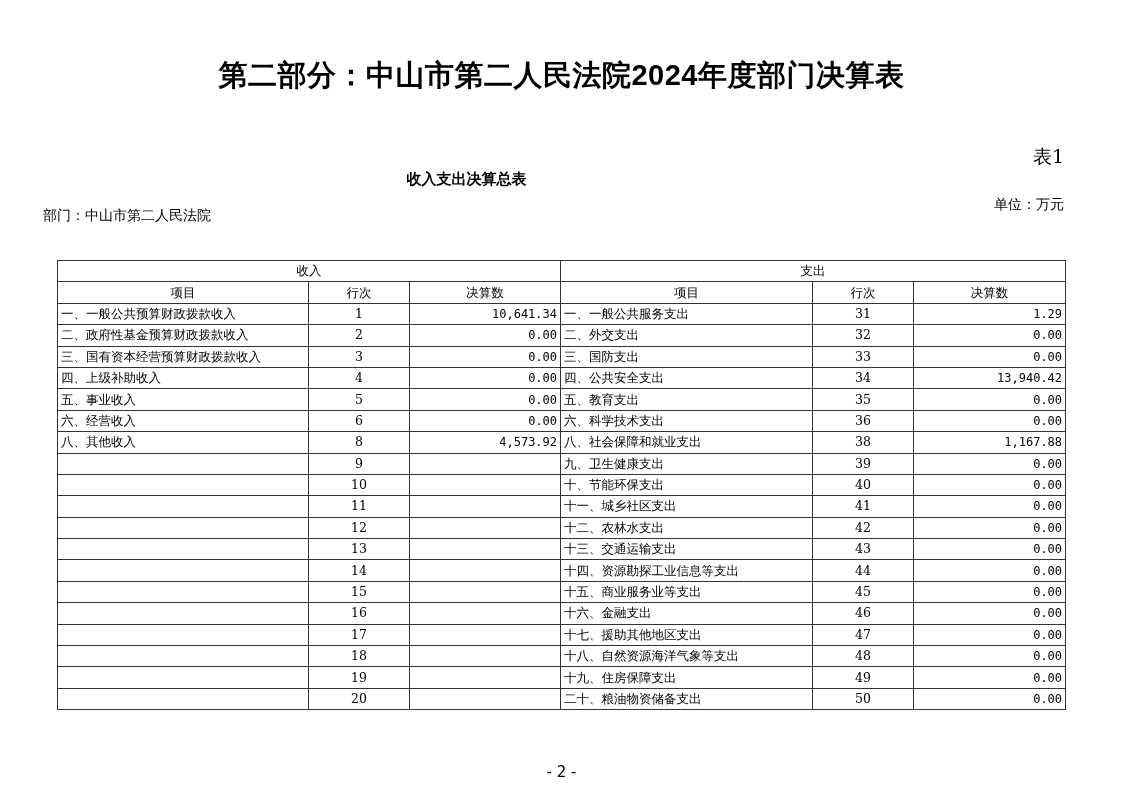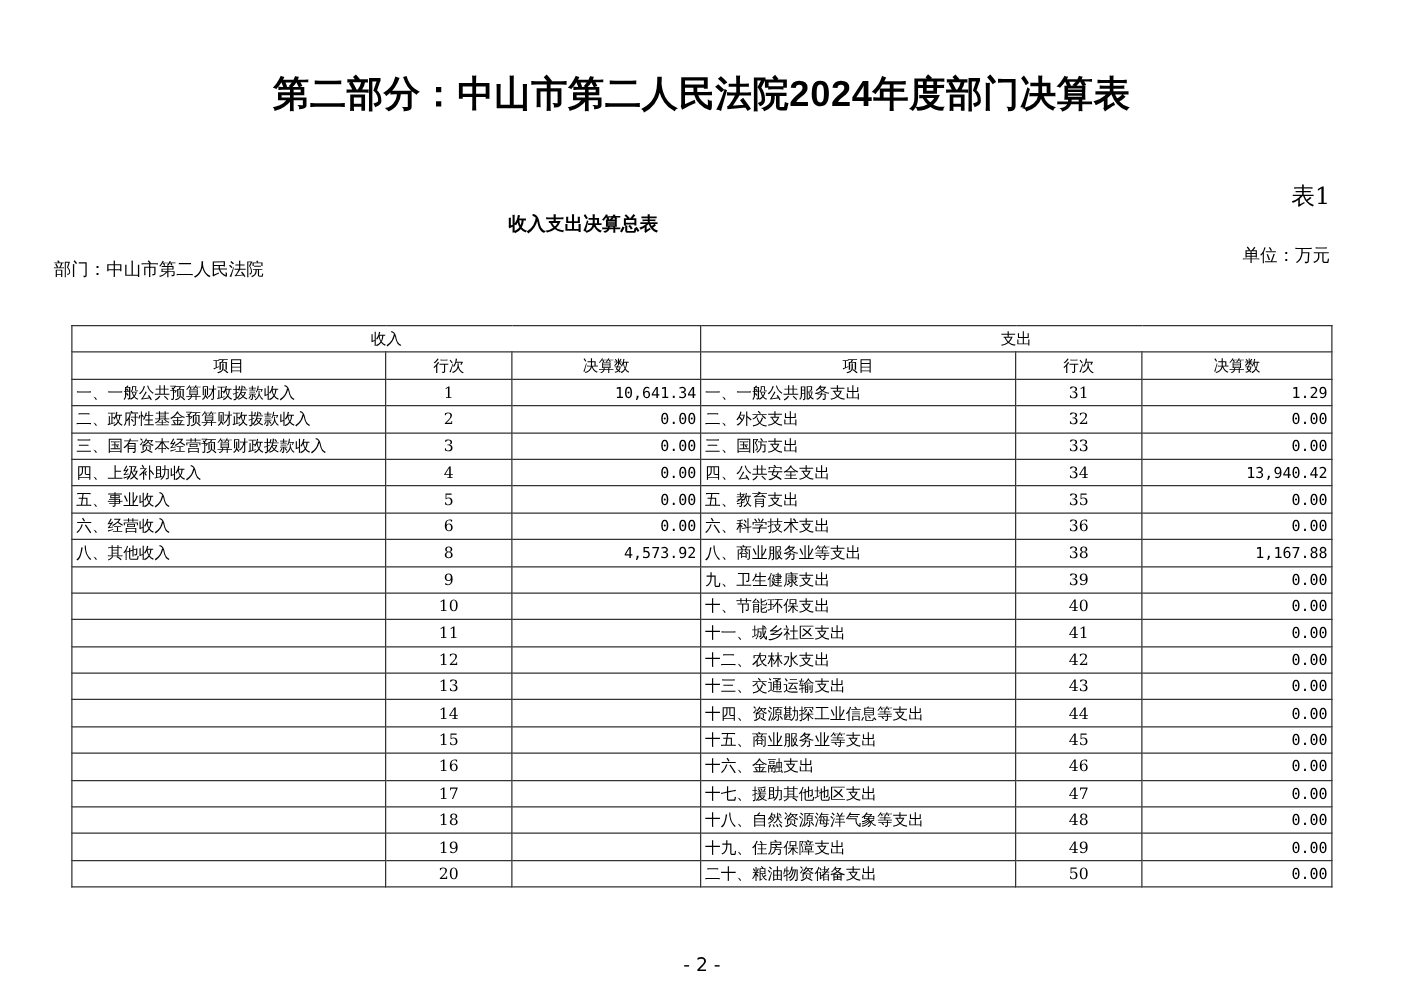--- a/index.html
+++ b/index.html
@@ -93,21 +93,21 @@
         <td class="c">6</td>
         <td class="r">0.00</td>
         <td class="l sep">六、科学技术支出</td>
         <td class="c">36</td>
         <td class="r">0.00</td>
       </tr>
       <tr>
         <td class="l">八、其他收入</td>
         <td class="c">8</td>
         <td class="r">4,573.92</td>
-        <td class="l sep">八、商业服务业等支出</td>
+        <td class="l sep">八、社会保障和就业支出</td>
         <td class="c">38</td>
         <td class="r">1,167.88</td>
       </tr>
       <tr>
         <td class="l"></td>
         <td class="c">9</td>
         <td class="r"></td>
         <td class="l sep">九、卫生健康支出</td>
         <td class="c">39</td>
         <td class="r">0.00</td>

